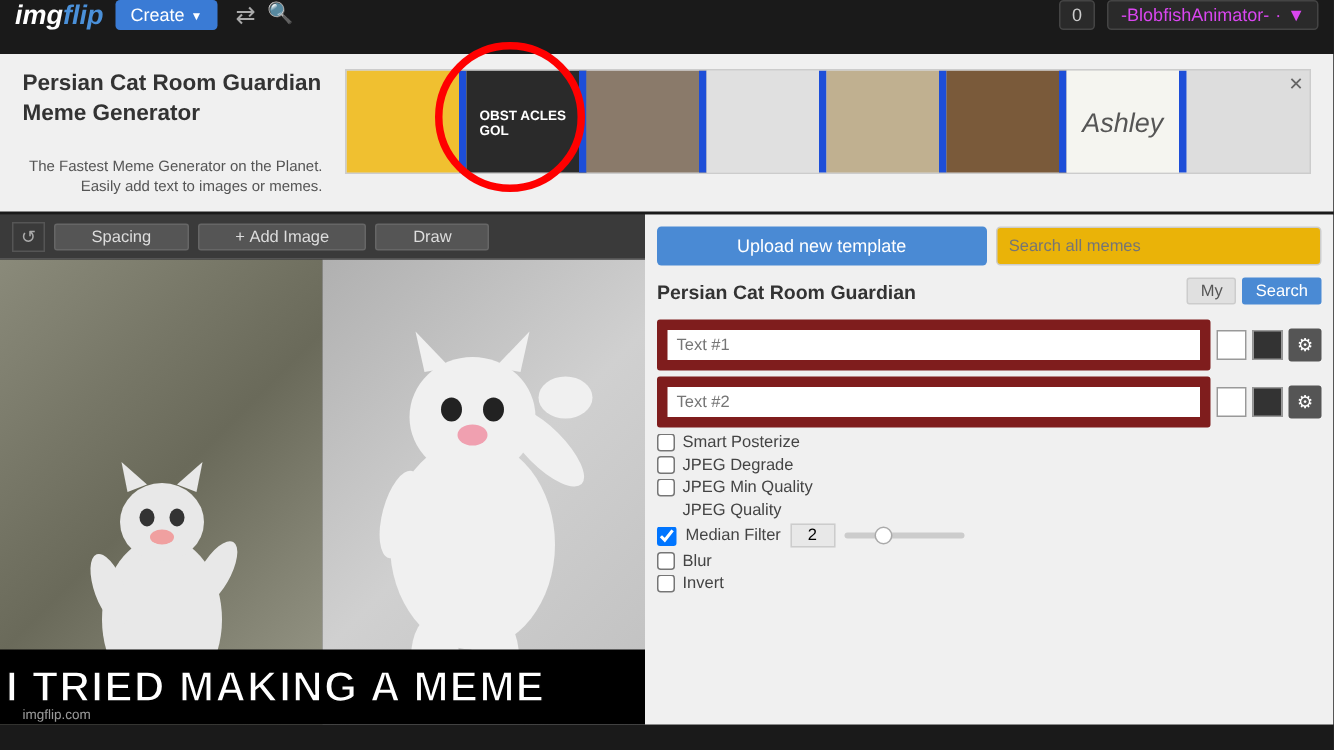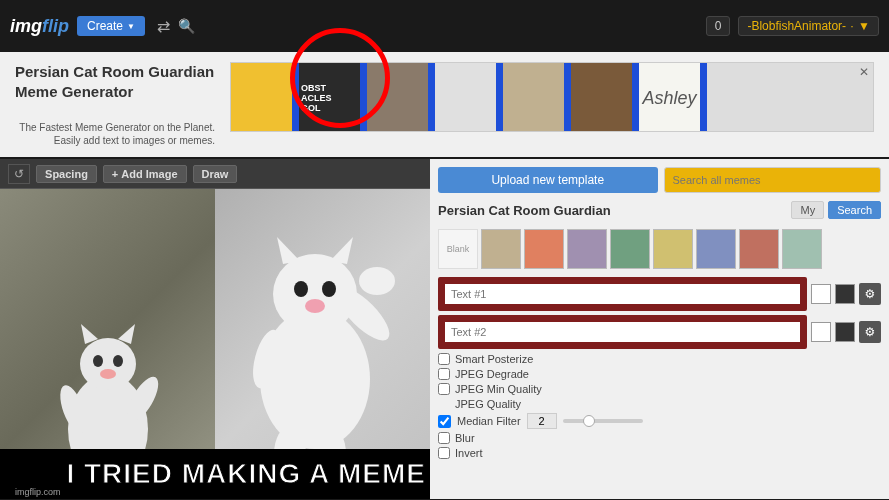--- a/index.html
+++ b/index.html
@@ -8,23 +8,23 @@
       height: 500px;
       overflow: hidden;
       font-family: Arial, sans-serif;
       font-size: 12px;
       background: #1a1a1a;
     }
 
     
     .navbar {
       background: #1a1a1a;
-      height: 52px;
-      display: flex;
-      align-items: center;
+      height: 36px;
+      display: flex;
+      align-items: flex-start;
       padding: 0 10px;
       gap: 8px;
     }
     .navbar-logo {
       color: white;
       font-size: 18px;
       font-weight: bold;
       font-style: italic;
     }
     .navbar-logo span { color: #4a90d9; }
@@ -65,21 +65,21 @@
       border: 1px solid #444;
       padding: 2px 8px;
       border-radius: 3px;
       color: #ccc;
     }
     .navbar-user {
       background: #2a2a2a;
       border: 1px solid #444;
       padding: 2px 8px;
       border-radius: 3px;
-      color: #eab308;
+      color: #d946ef;
       display: flex;
       align-items: center;
       gap: 4px;
     }
 
     
     .main-content {
       background: #f0f0f0;
       padding: 10px 15px;
     }
@@ -114,24 +114,24 @@
       display: flex;
       align-items: center;
       overflow: hidden;
       position: relative;
     }
     .ad-images {
       display: flex;
       height: 100%;
     }
     .ad-img {
-      width: 68px;
+      width: 80px;
       height: 70px;
       background: #bbb;
-      border-right: 7px solid #1d4ed8;
+      border-right: 5px solid #1d4ed8;
       display: flex;
       align-items: center;
       justify-content: center;
       font-size: 9px;
       color: #666;
     }
     .ad-img.spongebob { background: #f0c030; }
     .ad-img.text-img { background: #2a2a2a; color: white; font-weight: bold; font-size: 14px; }
     .ad-img.person { background: #8a7a6a; }
     .ad-img.bottles { background: #e0e0e0; }
@@ -179,28 +179,27 @@
       display: flex;
       align-items: center;
       padding: 0 8px;
       gap: 6px;
       border-bottom: 1px solid #555;
     }
     .toolbar-btn {
       background: #555;
       color: #ddd;
       border: 1px solid #666;
-      padding: 2px 8px;
+      padding: 2px 24px;
       font-size: 11px;
       cursor: pointer;
       border-radius: 2px;
       display: flex;
       align-items: center;
       gap: 3px;
-      font-weight: bold;
     }
     .toolbar-refresh {
       color: #aaa;
       background: none;
       border: 1px solid #555;
       padding: 2px 5px;
       cursor: pointer;
       font-size: 12px;
     }
     .meme-canvas {
@@ -229,21 +228,21 @@
     }
     .meme-caption {
       position: absolute;
       bottom: 0;
       left: 0;
       right: 0;
       background: black;
       color: white;
       font-size: 28px;
       font-weight: 900;
-      text-align: right;
+      text-align: left;
       padding: 8px 4px;
       font-family: Impact, Arial Black, sans-serif;
       letter-spacing: 1px;
       text-transform: uppercase;
       -webkit-text-stroke: 1px black;
       text-shadow: 2px 2px 0 #000, -2px -2px 0 #000, 2px -2px 0 #000, -2px 2px 0 #000;
       line-height: 1.2;
     }
     .imgflip-watermark {
       position: absolute;
@@ -532,31 +531,20 @@
       <button class="btn-upload">Upload new template</button>
       <input class="search-memes" type="text" placeholder="Search all memes" style="">
     </div>
     <div style="display:flex; align-items:center; justify-content:space-between; margin-bottom:4px;">
       <span class="template-label">Persian Cat Room Guardian</span>
       <div class="template-tabs">
         <button class="template-tab">My</button>
         <button class="template-tab active">Search</button>
       </div>
     </div>
-    <div class="template-thumbnails">
-      <div class="thumb blank">Blank</div>
-      <div class="thumb" style="background:#c0b090;"></div>
-      <div class="thumb" style="background:#e08060;"></div>
-      <div class="thumb" style="background:#a090b0;"></div>
-      <div class="thumb" style="background:#70a080;"></div>
-      <div class="thumb" style="background:#d0c070;"></div>
-      <div class="thumb" style="background:#8090c0;"></div>
-      <div class="thumb" style="background:#c07060;"></div>
-      <div class="thumb" style="background:#a0c0b0;"></div>
-    </div>
 
     <div class="text-field-row">
       <input class="text-input" type="text" placeholder="Text #1" style="">
       <div class="color-swatch white"></div>
       <div class="color-swatch black"></div>
       <button class="gear-btn">⚙</button>
     </div>
     <div class="text-field-row">
       <input class="text-input" type="text" placeholder="Text #2" style="">
       <div class="color-swatch white"></div>

